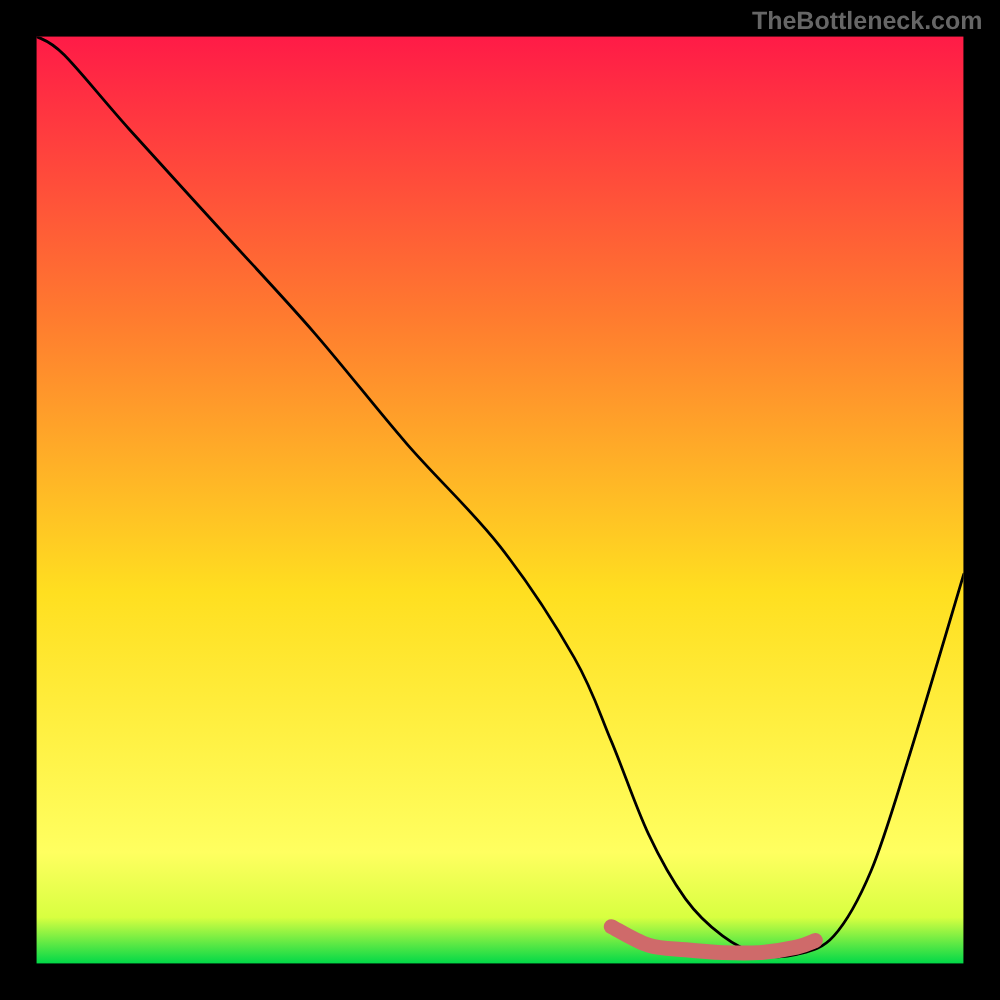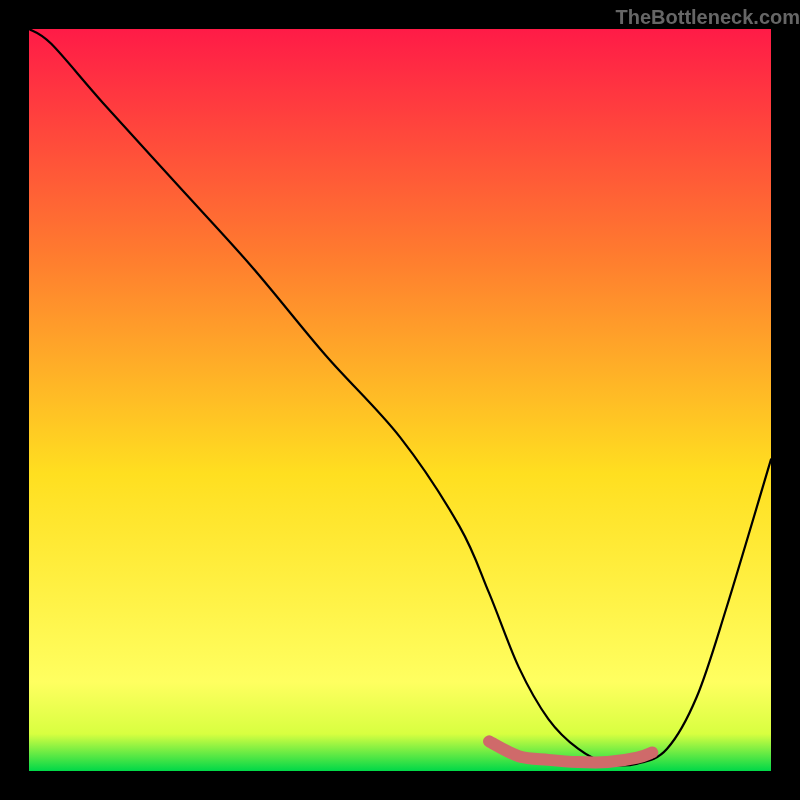--- a/index.html
+++ b/index.html
@@ -8,21 +8,21 @@
     width: 800px;
     height: 800px;
     background: #000;
     position: relative;
     overflow: hidden;
     font-family: Arial, sans-serif;
   }
   .attribution {
     position: absolute;
     top: 6px;
-    right: 0;
+    right: 14px;
     color: #666;
     font-size: 20px;
     font-weight: bold;
     z-index: 10;
   }
   .plot-area {
     position: absolute;
     left: 29px;
     top: 29px;
     width: 742px;

